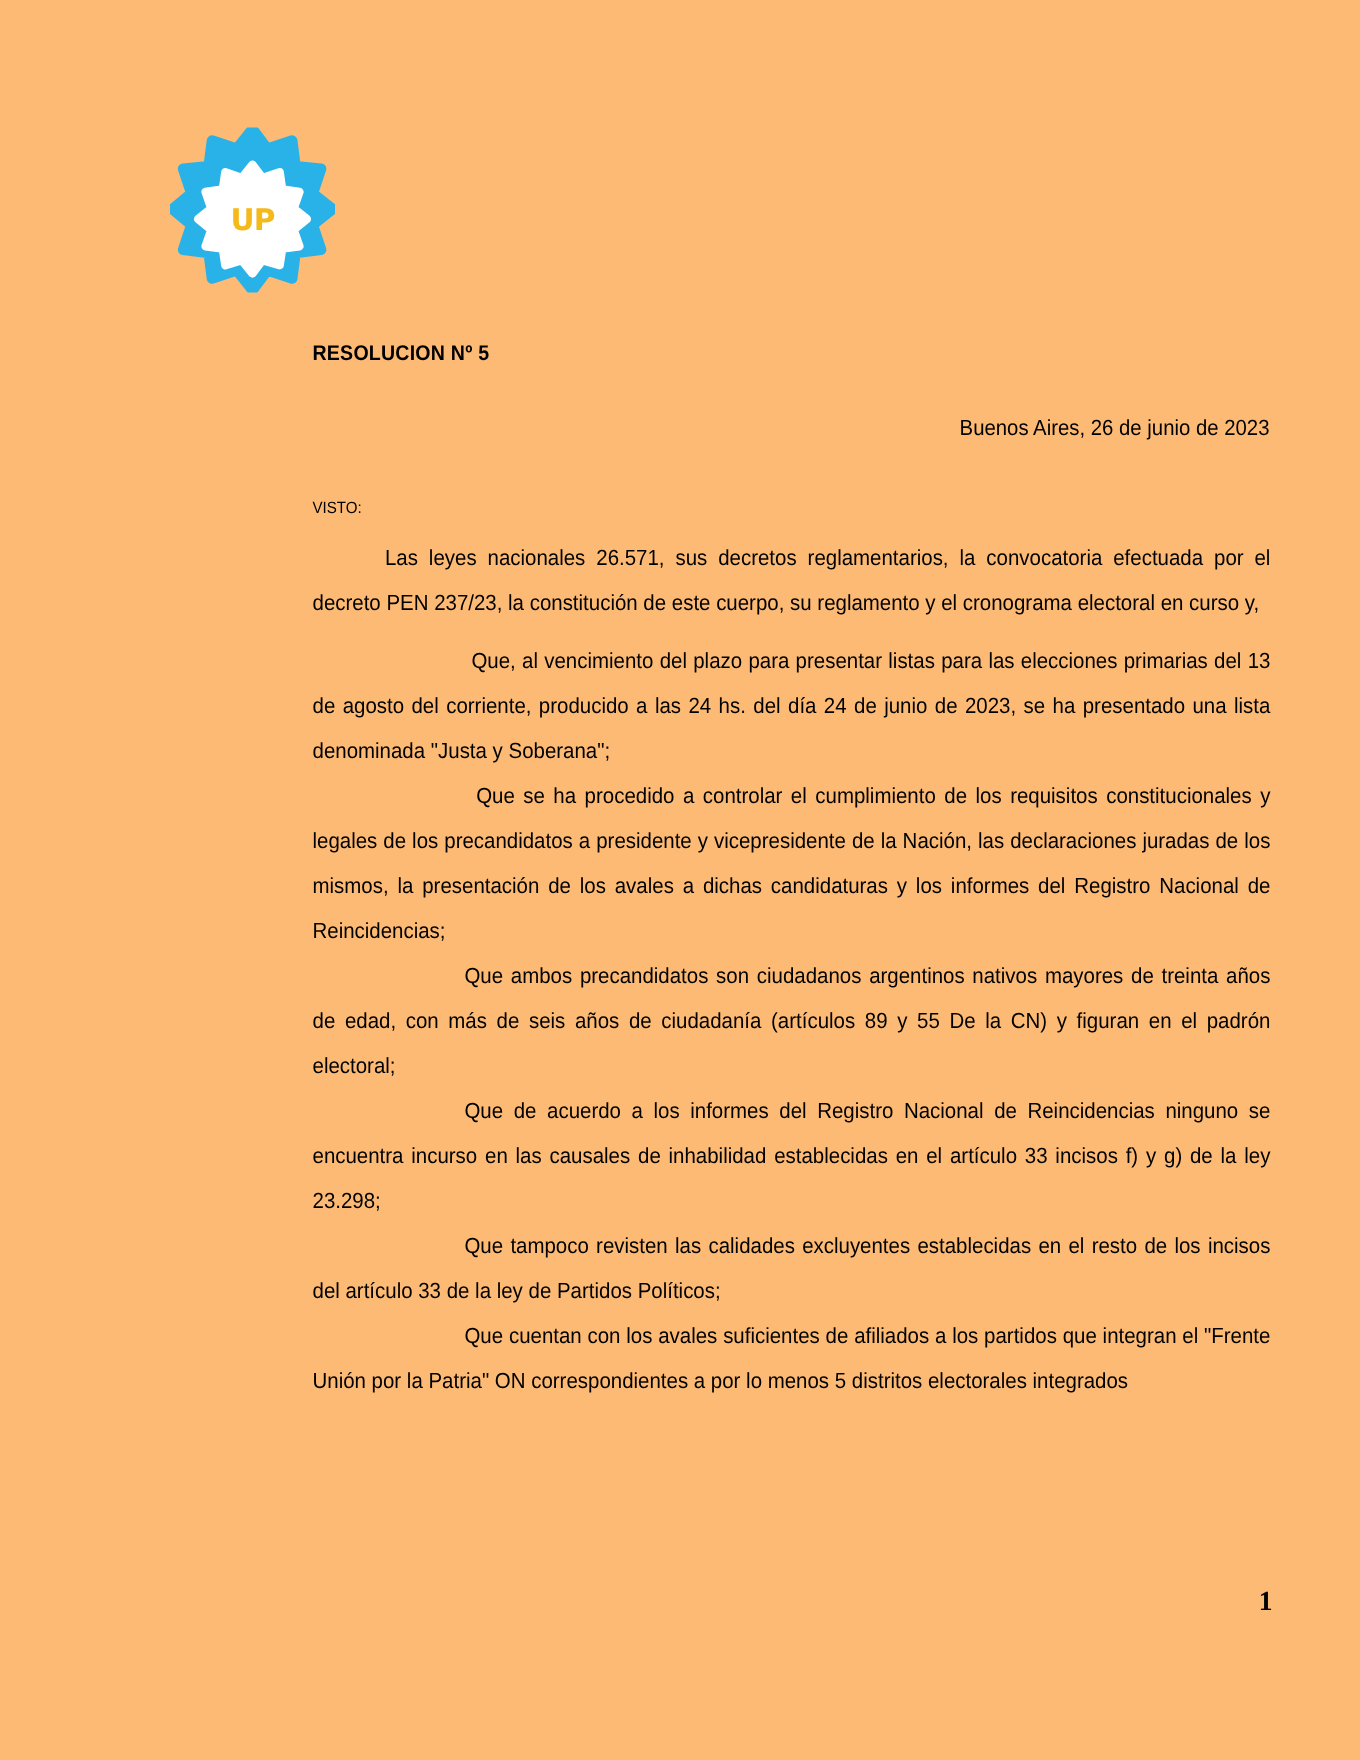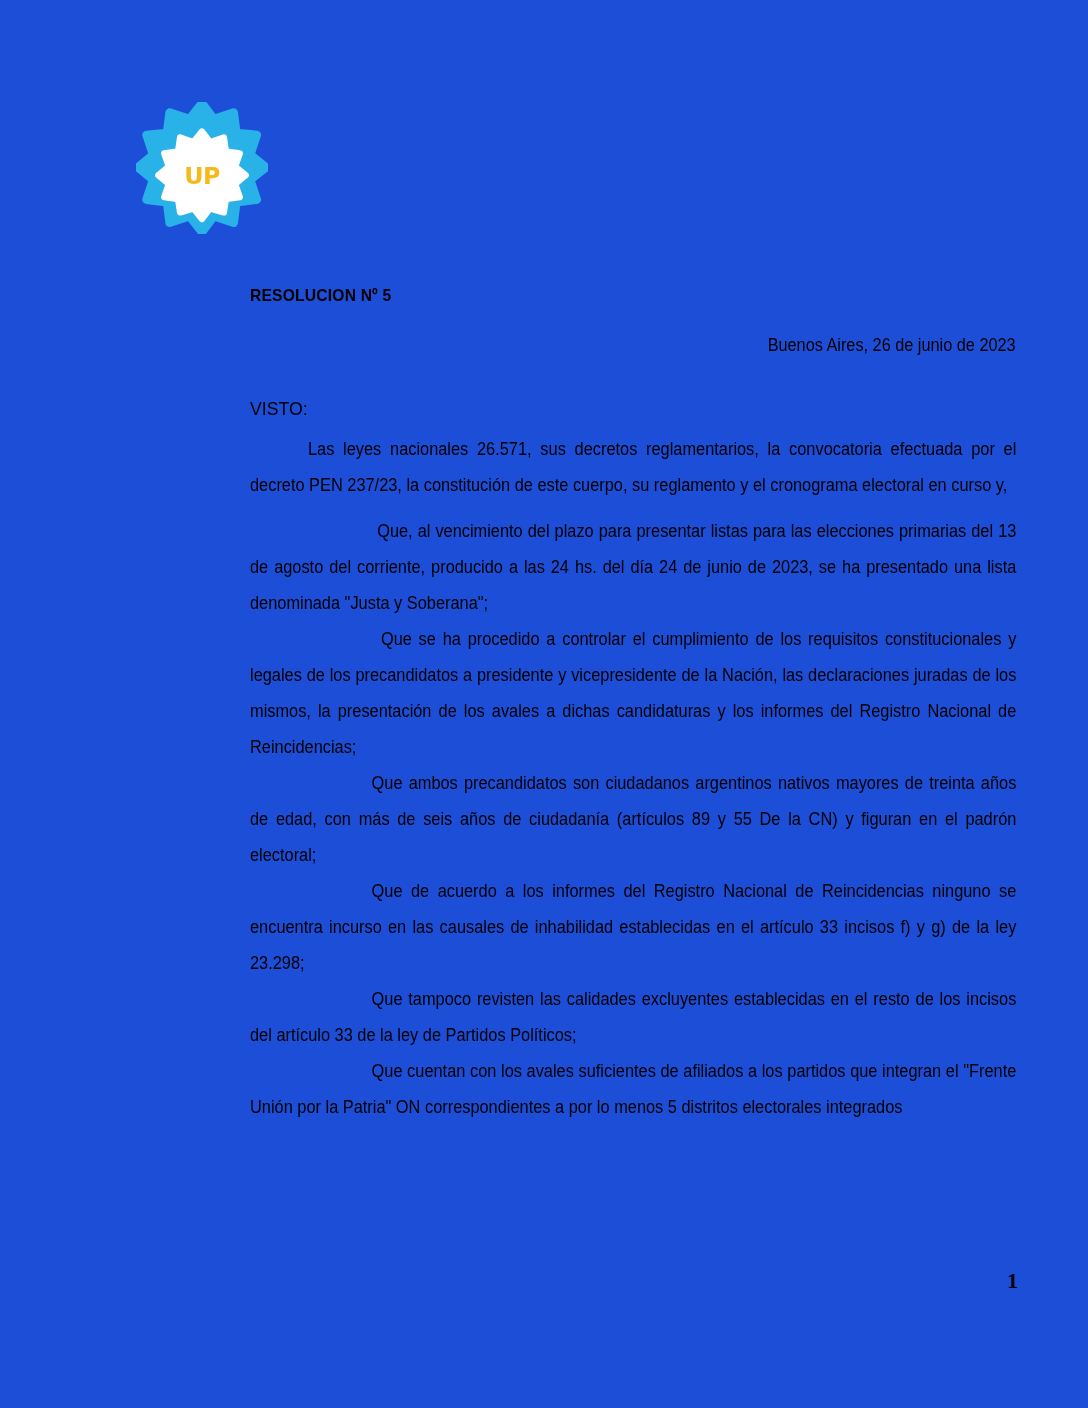--- a/index.html
+++ b/index.html
@@ -4,21 +4,21 @@
 <style>
   html, body {
     margin: 0;
     padding: 0;
     background: #ffffff;
   }
   .page {
     position: relative;
     width: 1088px;
     height: 1408px;
-    background: #1d4ed8;
+    background: #fdba74;
     overflow: hidden;
     font-family: "Liberation Sans", sans-serif;
     color: #000000;
   }
 
   
   .logo-wrap {
     position: absolute;
     left: 136px;
     top: 102px;
@@ -30,48 +30,48 @@
     font-family: "DejaVu Sans", sans-serif;
     font-weight: bold;
     font-size: 36px;
     letter-spacing: -1px;
   }
 
   
   .doc {
     position: absolute;
     left: 250px;
-    top: 285px;
+    top: 272px;
     width: 766px;
   }
 
   .res-title {
     font-size: 17px;
     font-weight: bold;
     letter-spacing: 0.2px;
     line-height: 22px;
     font-stretch: condensed;
     transform: scaleX(0.92);
     transform-origin: left center;
   }
 
   .place-date {
-    margin-top: 26px;
+    margin-top: 36px;
     text-align: right;
     font-size: 17.5px;
     line-height: 24px;
   }
   .place-date span {
     display: inline-block;
     transform: scaleX(0.93);
     transform-origin: right center;
   }
 
   .section-label {
-    font-size: 19px;
+    font-size: 13px;
     line-height: 24px;
     margin-top: 40px;
     text-decoration: underline;
   }
   .section-label span {
     display: inline-block;
     transform: scaleX(0.93);
     transform-origin: left center;
   }
 

